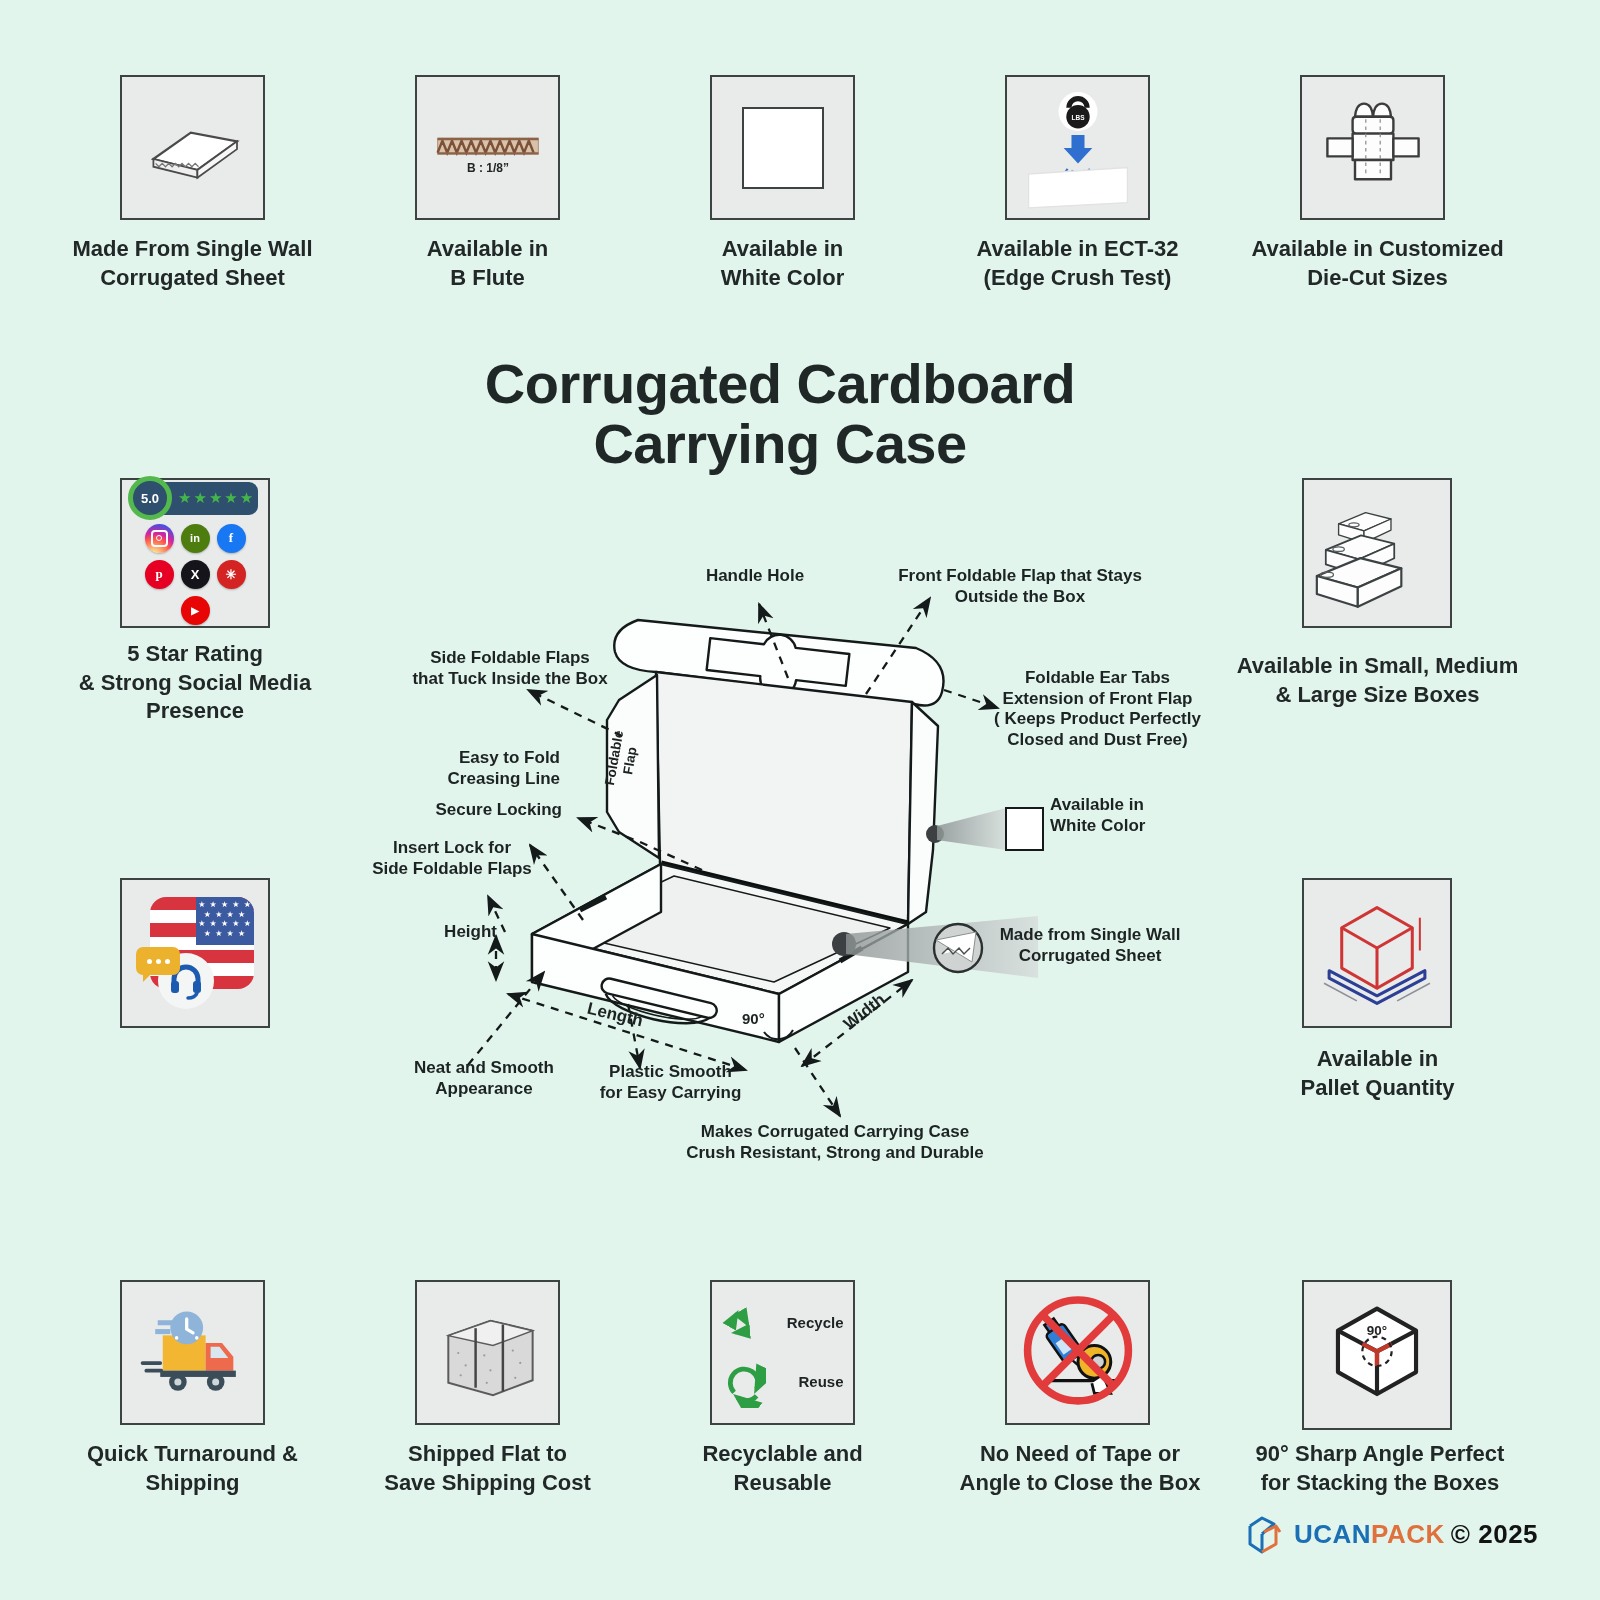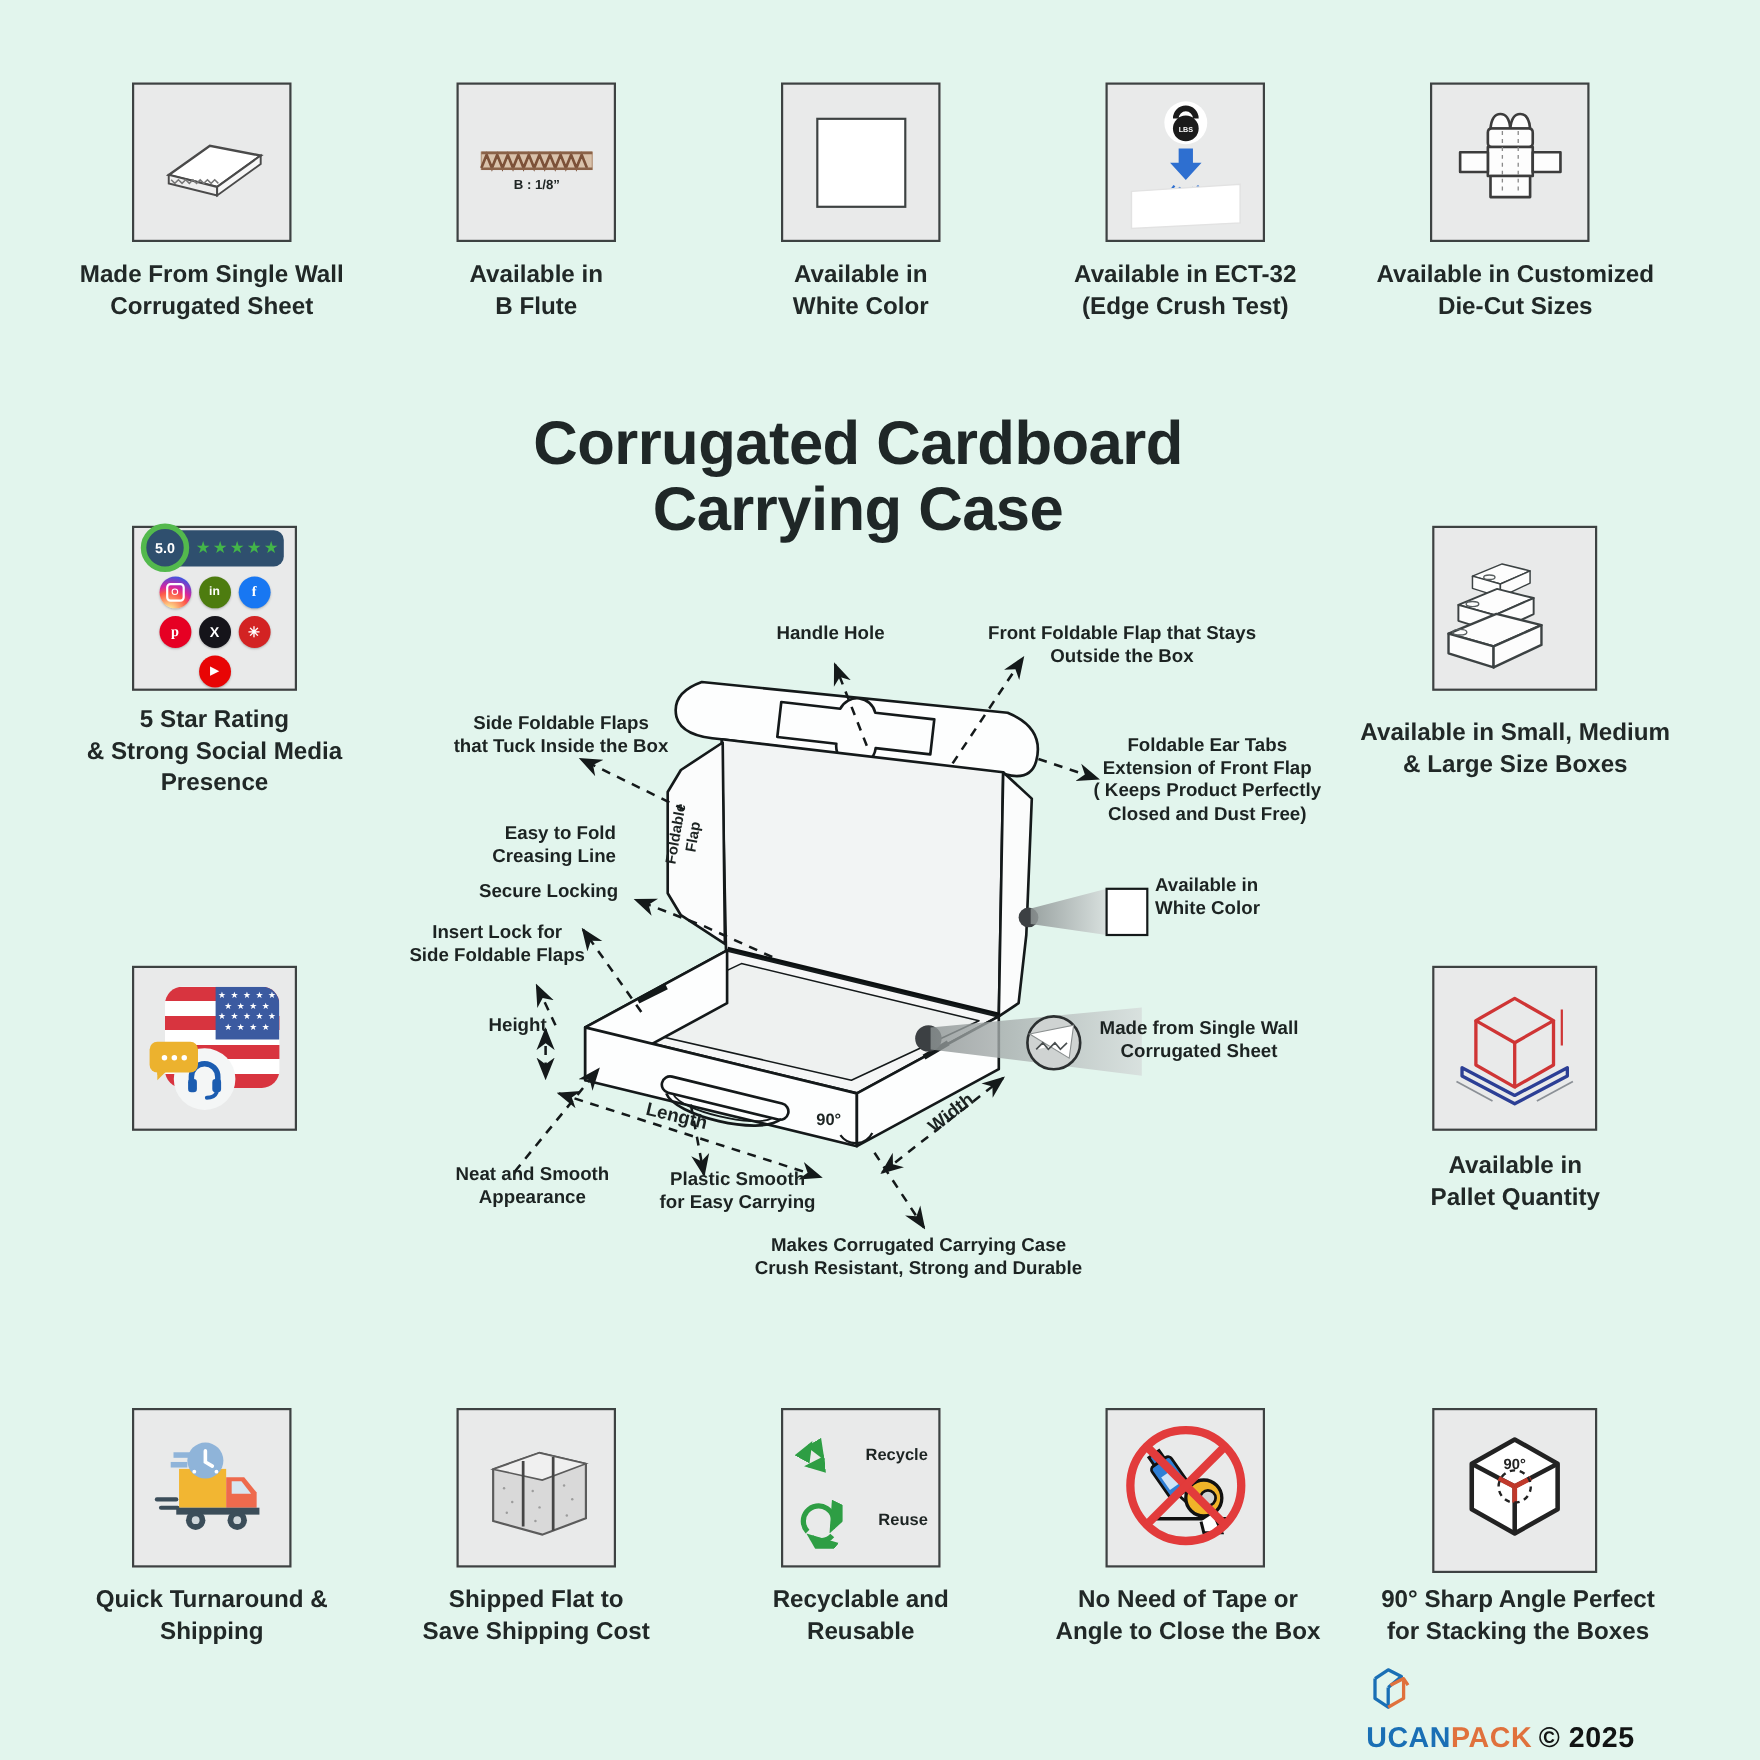--- a/index.html
+++ b/index.html
@@ -2,21 +2,21 @@
 <html><head>
 <meta charset="utf-8">
 <style>
   html,body{margin:0;padding:0;background:#e2f5ed;}
   .canvas{position:relative;width:1600px;height:1600px;background:#e2f5ed;overflow:hidden;
           font-family:"Liberation Sans",sans-serif;color:#222a29;}
   .tile{position:absolute;width:145px;height:145px;background:#e9eaea;border:2px solid #3d4242;
         display:flex;align-items:center;justify-content:center;box-sizing:border-box;}
   .caption{position:absolute;font-weight:700;font-size:22px;line-height:1.3;text-align:center;
            white-space:pre-line;color:#212827;}
-  .title{position:absolute;left:330px;top:373px;width:900px;text-align:center;font-size:56px;
+  .title{position:absolute;left:330px;top:354px;width:900px;text-align:center;font-size:56px;
          font-weight:700;line-height:1.08;letter-spacing:-0.5px;color:#1f2727;white-space:pre-line;}
   .callout{position:absolute;font-weight:700;font-size:17px;line-height:1.22;white-space:pre-line;color:#1c2322;}
   .c-center{text-align:center;} .c-right{text-align:right;}
   
   .rating-wrap{width:128px;display:flex;flex-direction:column;align-items:center;gap:9px;text-align:center;}
   .rating-pill{position:relative;display:flex;align-items:center;background:#2f4f6e;border-radius:9px;
                height:33px;width:126px;padding-left:2px;box-sizing:border-box;}
   .rating-ring{width:34px;height:34px;border:5px solid #53b94d;border-radius:50%;background:#2f4f6e;
                color:#fff;font-size:13px;font-weight:700;display:flex;align-items:center;justify-content:center;
                margin-left:-6px;flex:0 0 auto;}
@@ -43,21 +43,21 @@
           display:flex;align-items:center;justify-content:center;gap:4px;}
   .bubble::after{content:"";position:absolute;left:7px;bottom:-7px;border:5px solid transparent;border-top-color:#ecb22e;border-left-color:#ecb22e;}
   .dot{width:5px;height:5px;border-radius:50%;background:#fff;}
   .hs-circle{position:absolute;left:22px;bottom:0;width:56px;height:56px;background:#f4f6f6;border-radius:50%;
              display:flex;align-items:center;justify-content:center;}
   
   .rr-wrap{display:flex;flex-direction:column;gap:8px;width:122px;}
   .rr-row{display:flex;align-items:center;gap:8px;}
   .rr-label{font-size:15px;font-weight:700;color:#1d2423;padding-left:24px;}
   
-  .footer{position:absolute;left:1242px;top:1512px;display:flex;align-items:flex-start;gap:8px;flex-direction:column;}
+  .footer{position:absolute;left:1242px;top:1512px;display:flex;align-items:center;gap:8px;}
   .brand{font-size:26px;font-weight:700;letter-spacing:0.5px;}
   .brand .u1{color:#1a6fb5;} .brand .p1{color:#e0713c;} .brand .yr{color:#121414;margin-left:6px;}
   svg text{font-family:"Liberation Sans",sans-serif;}
 </style>
 </head>
 <body>
 
 <div class="canvas">
 
   <div class="tile" style="left:120px;top:75px">

